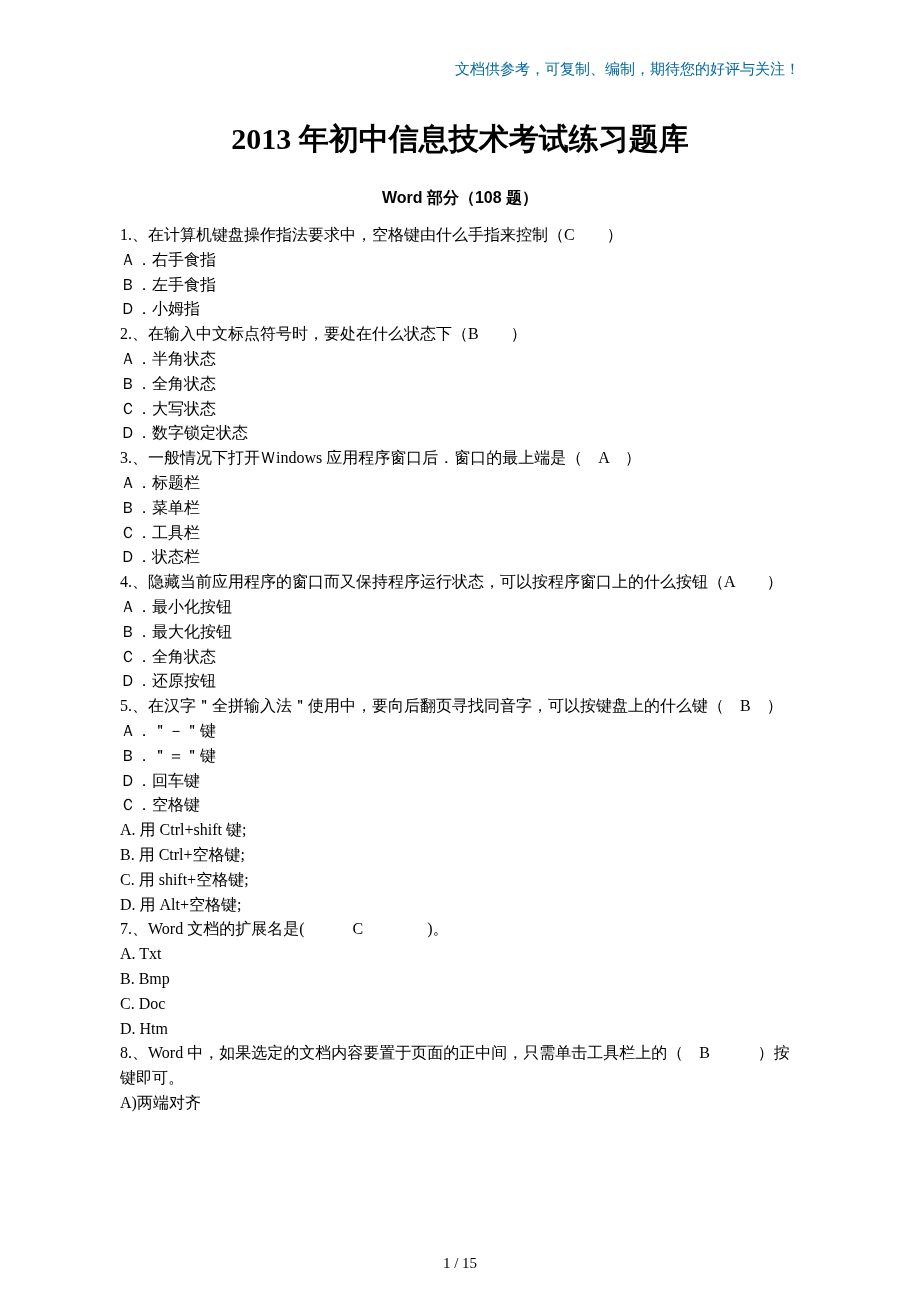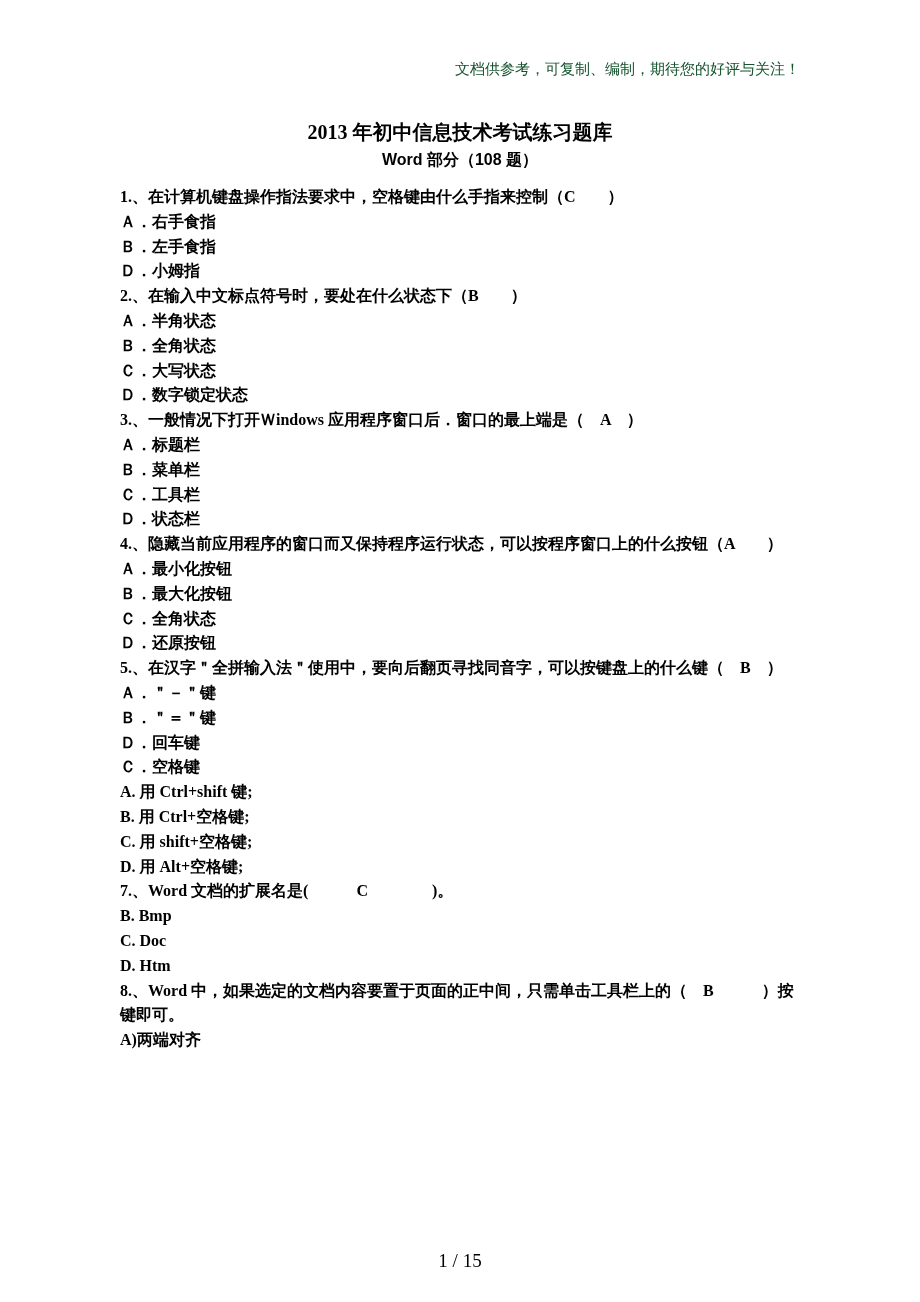--- a/index.html
+++ b/index.html
@@ -11,56 +11,55 @@
     width: 920px;
   }
   .page {
     width: 920px;
     min-height: 1302px;
     padding: 60px 120px 40px 120px;
     box-sizing: border-box;
     position: relative;
   }
   .header-note {
-    color: #14532d;
+    color: #0369a1;
     font-size: 15px;
     text-align: right;
     margin-bottom: 40px;
     font-family: "SimSun", "宋体", serif;
   }
   .title {
     text-align: center;
-    font-size: 20px;
+    font-size: 30px;
     font-weight: bold;
     font-family: "SimSun", "宋体", serif;
-    margin-bottom: 4px;
+    margin-bottom: 28px;
   }
   .subtitle {
     text-align: center;
     font-size: 16px;
     font-weight: bold;
     font-family: "SimHei", "黑体", sans-serif;
     margin-bottom: 14px;
   }
   .content {
     font-size: 16px;
     line-height: 1.55;
-    font-weight: bold;
   }
   .content p {
     margin: 0;
     white-space: pre-wrap;
   }
   .page-num {
     position: absolute;
     bottom: 30px;
     left: 0;
     right: 0;
     text-align: center;
-    font-size: 19px;
+    font-size: 15px;
   }
 </style>
 </head>
 <body>
 
 <div class="page">
   <div class="header-note">文档供参考，可复制、编制，期待您的好评与关注！</div>
   <div class="title">2013 年初中信息技术考试练习题库</div>
   <div class="subtitle">Word 部分（108 题）</div>
   <div class="content" id="content">
@@ -86,20 +85,21 @@
       <p>5.、在汉字＂全拼输入法＂使用中，要向后翻页寻找同音字，可以按键盘上的什么键（　B　）</p>
       <p>Ａ．＂－＂键</p>
       <p>Ｂ．＂＝＂键</p>
       <p>Ｄ．回车键</p>
       <p>Ｃ．空格键</p>
       <p>A. 用 Ctrl+shift 键;</p>
       <p>B. 用 Ctrl+空格键;</p>
       <p>C. 用 shift+空格键;</p>
       <p>D. 用 Alt+空格键;</p>
       <p>7.、Word 文档的扩展名是(　　　C　　　　)。</p>
+      <p>A. Txt</p>
       <p>B. Bmp</p>
       <p>C. Doc</p>
       <p>D. Htm</p>
       <p>8.、Word 中，如果选定的文档内容要置于页面的正中间，只需单击工具栏上的（　B　　　）按键即可。</p>
       <p>A)两端对齐</p>
     </div>
   <div class="page-num">1 / 15</div>
 </div>
 
 </body></html>

